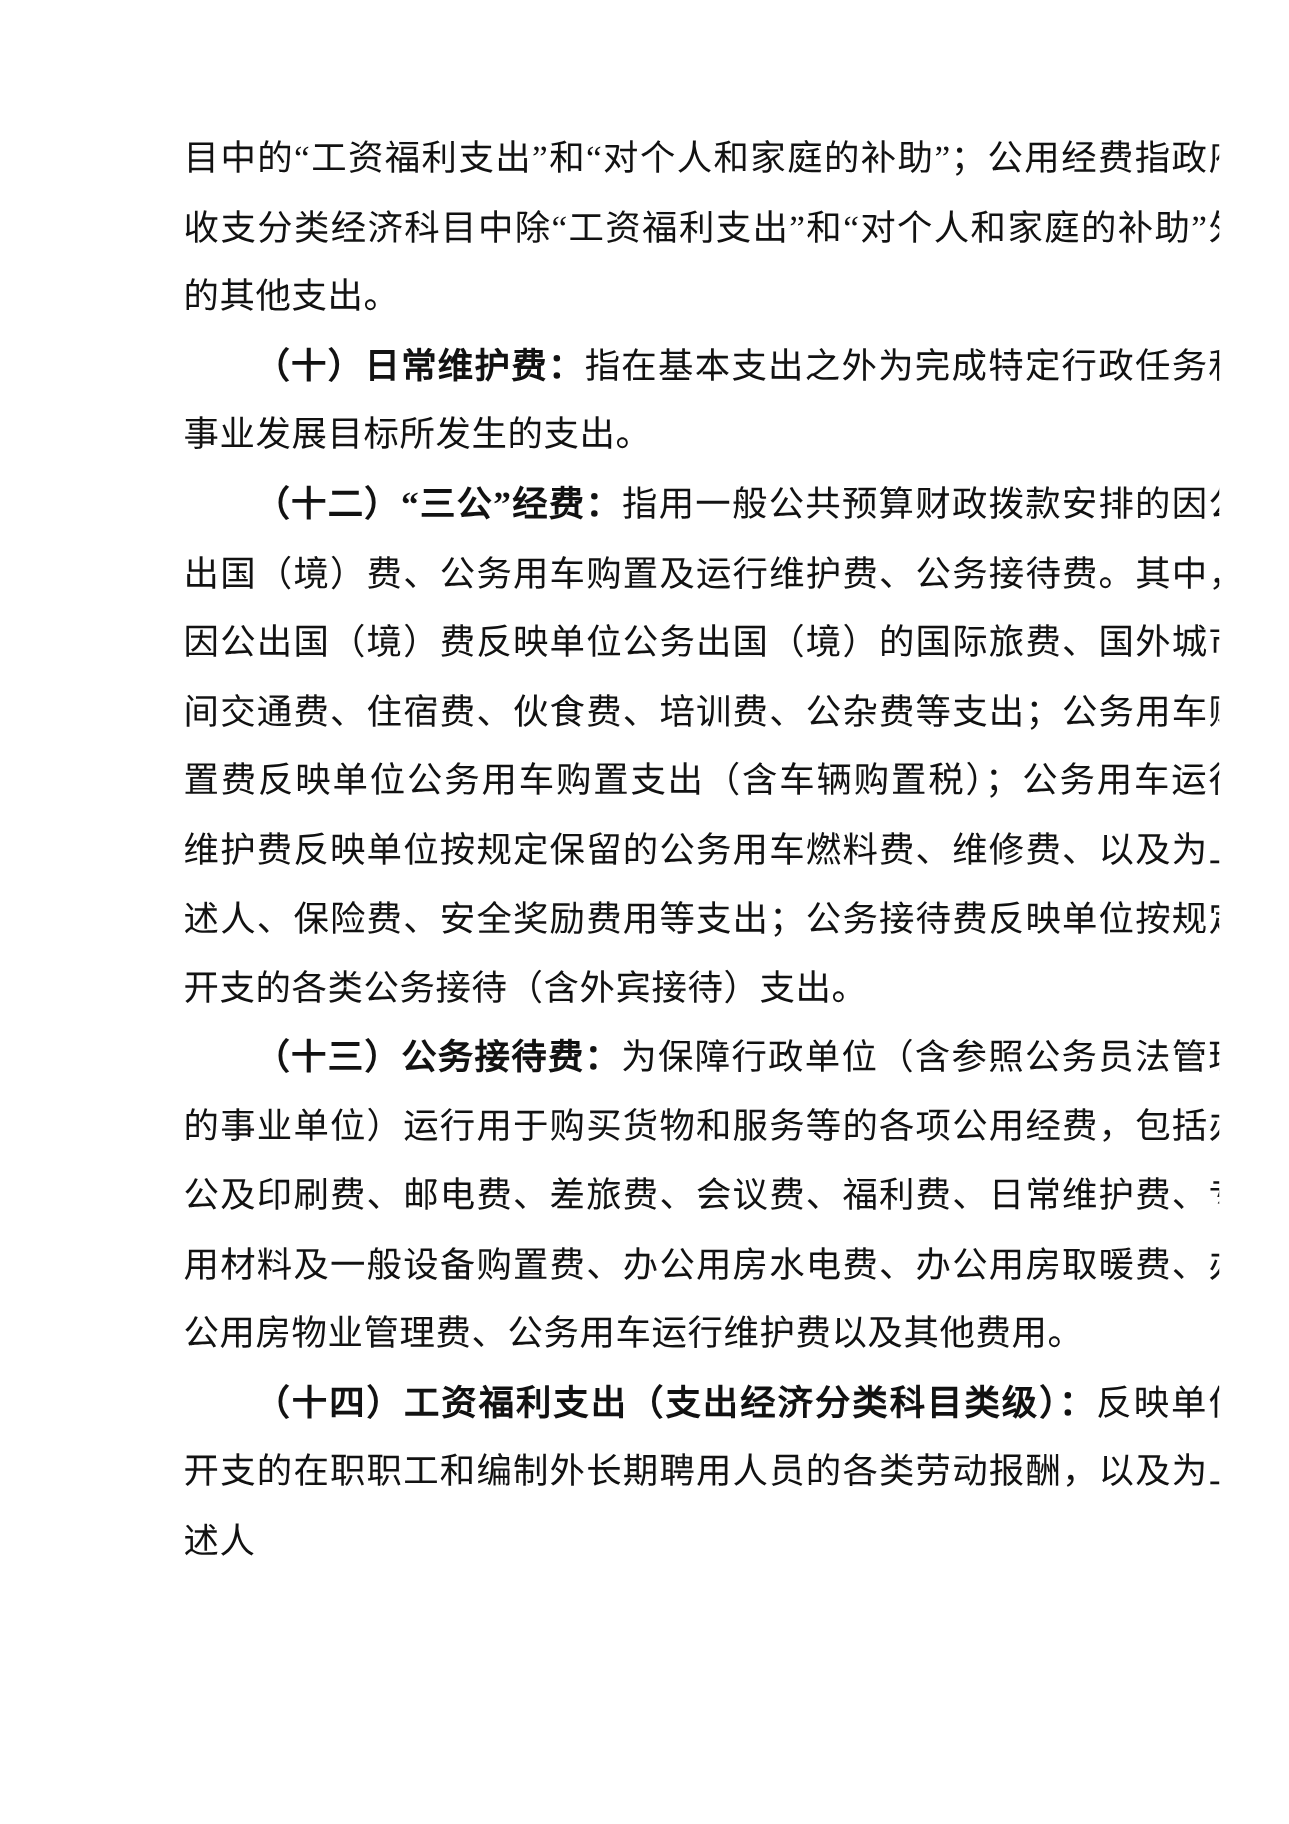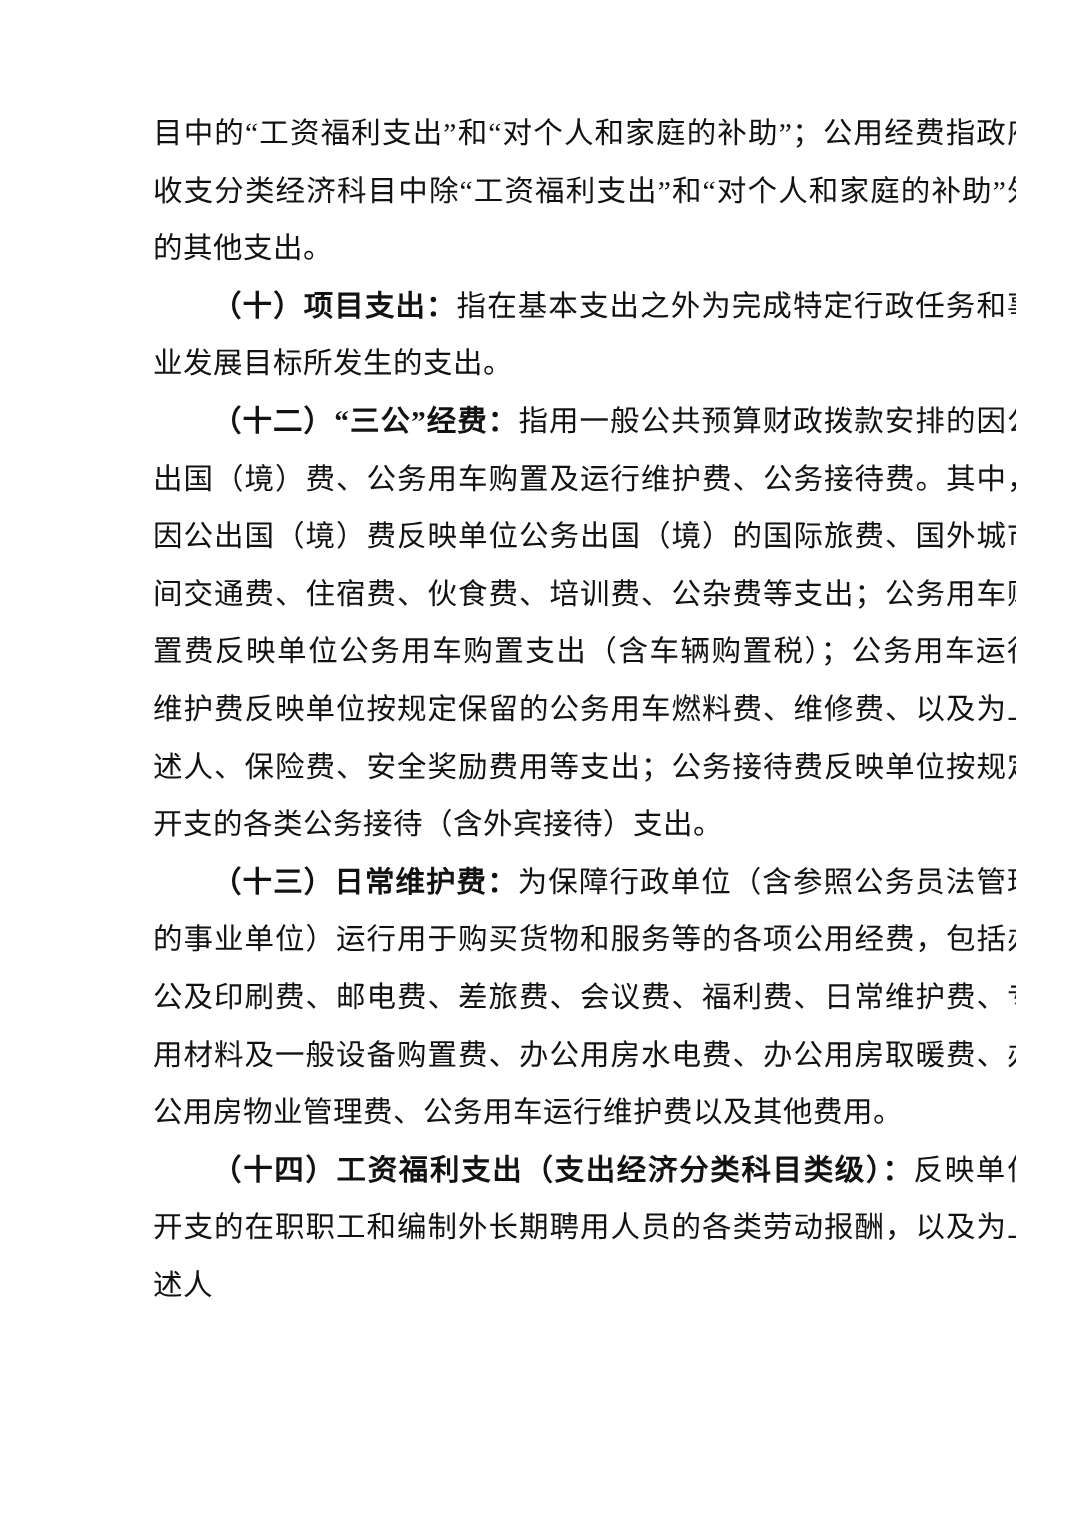--- a/index.html
+++ b/index.html
@@ -34,23 +34,23 @@
   .lead { font-weight: 700; }
 </style>
 </head>
 <body>
 
 <div class="page">
   <div class="text-block">
 
     <p class="para"><span class="lead"></span><span>目中的“工资福利支出”和“对个人和家庭的补助”；公用经费指政府收支分类经济科目中除“工资福利支出”和“对个人和家庭的补助”外的其他支出。</span></p>
 
-    <p class="para indent"><span class="lead">（十）项目支出：</span><span>指在基本支出之外为完成特定行政任务和事业发展目标所发生的支出。</span></p>
+    <p class="para indent"><span class="lead">（十）日常维护费：</span><span>指在基本支出之外为完成特定行政任务和事业发展目标所发生的支出。</span></p>
 
 
     <p class="para indent"><span class="lead">（十二）“三公”经费：</span><span>指用一般公共预算财政拨款安排的因公出国（境）费、公务用车购置及运行维护费、公务接待费。其中，因公出国（境）费反映单位公务出国（境）的国际旅费、国外城市间交通费、住宿费、伙食费、培训费、公杂费等支出；公务用车购置费反映单位公务用车购置支出（含车辆购置税）；公务用车运行维护费反映单位按规定保留的公务用车燃料费、维修费、以及为上述人、保险费、安全奖励费用等支出；公务接待费反映单位按规定开支的各类公务接待（含外宾接待）支出。</span></p>
 
-    <p class="para indent"><span class="lead">（十三）日常维护费：</span><span>为保障行政单位（含参照公务员法管理的事业单位）运行用于购买货物和服务等的各项公用经费，包括办公及印刷费、邮电费、差旅费、会议费、福利费、日常维护费、专用材料及一般设备购置费、办公用房水电费、办公用房取暖费、办公用房物业管理费、公务用车运行维护费以及其他费用。</span></p>
+    <p class="para indent"><span class="lead">（十三）公务接待费：</span><span>为保障行政单位（含参照公务员法管理的事业单位）运行用于购买货物和服务等的各项公用经费，包括办公及印刷费、邮电费、差旅费、会议费、福利费、日常维护费、专用材料及一般设备购置费、办公用房水电费、办公用房取暖费、办公用房物业管理费、公务用车运行维护费以及其他费用。</span></p>
 
     <p class="para indent"><span class="lead">（十四）工资福利支出（支出经济分类科目类级）：</span><span>反映单位开支的在职职工和编制外长期聘用人员的各类劳动报酬，以及为上述人</span></p>
 
   </div>
 </div>
 
 </body></html>

